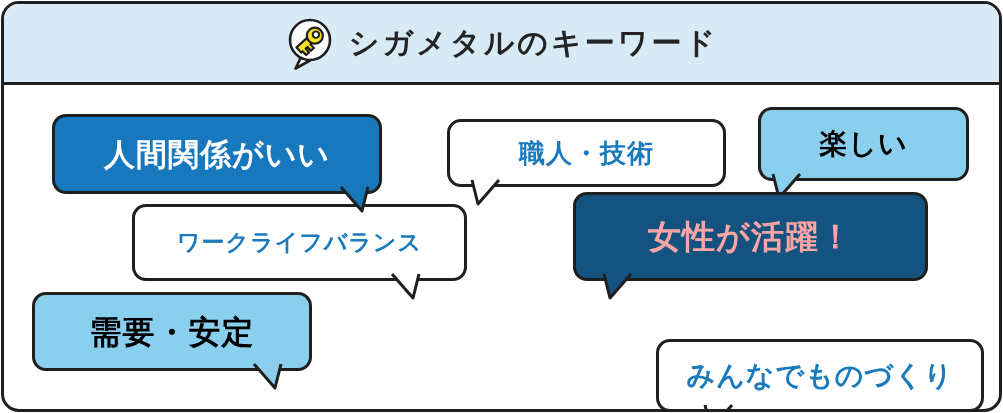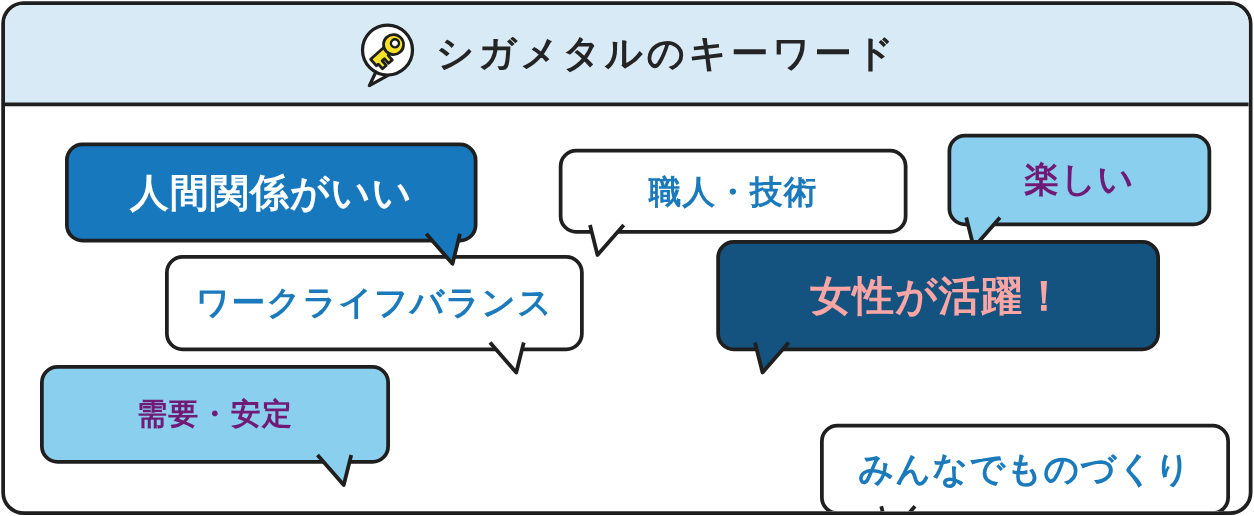--- a/index.html
+++ b/index.html
@@ -40,34 +40,34 @@
     position:absolute;
     border:3px solid var(--ink);
     border-radius:14px;
     box-sizing:border-box;
     display:flex;align-items:center;justify-content:center;
     font-weight:700;letter-spacing:1px;line-height:1;
   }
   .v-white{background:#fff;color:var(--text-blue);}
   .v-mid{background:var(--blue-mid);color:#fff;}
   .v-dark{background:var(--blue-dark);color:#fca5a5;}
-  .v-light{background:var(--blue-light);color:#701a75;}
+  .v-light{background:var(--blue-light);color:#000000;}
   .tail{position:absolute;bottom:-22px;width:36px;height:26px;overflow:visible;}
   .tail path{stroke:var(--ink);stroke-width:3;stroke-linejoin:round;}
   .v-white .tail path{fill:#fff;}
   .v-mid .tail path{fill:var(--blue-mid);}
   .v-dark .tail path{fill:var(--blue-dark);}
   .v-light .tail path{fill:var(--blue-light);}
   
   .b1{left:48px; top:110px;width:330px;height:80px;font-size:31px;z-index:3;}
   .b2{left:443px;top:115px;width:279px;height:68px;font-size:26px;z-index:2;}
   .b3{left:754px;top:103px;width:211px;height:74px;font-size:28px;z-index:1;}
-  .b4{left:128px;top:200px;width:335px;height:77px;font-size:27px;z-index:1;}
+  .b4{left:128px;top:200px;width:335px;height:77px;font-size:23px;z-index:1;}
   .b5{left:569px;top:188px;width:355px;height:89px;font-size:33px;z-index:4;}
-  .b6{left:28px; top:288px;width:280px;height:79px;font-size:24px;z-index:2;}
+  .b6{left:28px; top:288px;width:280px;height:79px;font-size:32px;z-index:2;}
   .b7{left:330px;top:303px;width:277px;height:77px;font-size:27px;z-index:2;}
   .b8{left:652px;top:290px;width:328px;height:73px;font-size:28px;z-index:2;margin-top:45px;}
   .b1 .tail{left:281px;}
   .b2 .tail{left:18px;}
   .b3 .tail{left:8px;}
   .b4 .tail{left:252px;}
   .b5 .tail{left:24px;}
   .b6 .tail{left:214px;}
   .b7 .tail{left:216px;}
   .b8 .tail{left:42px;}

